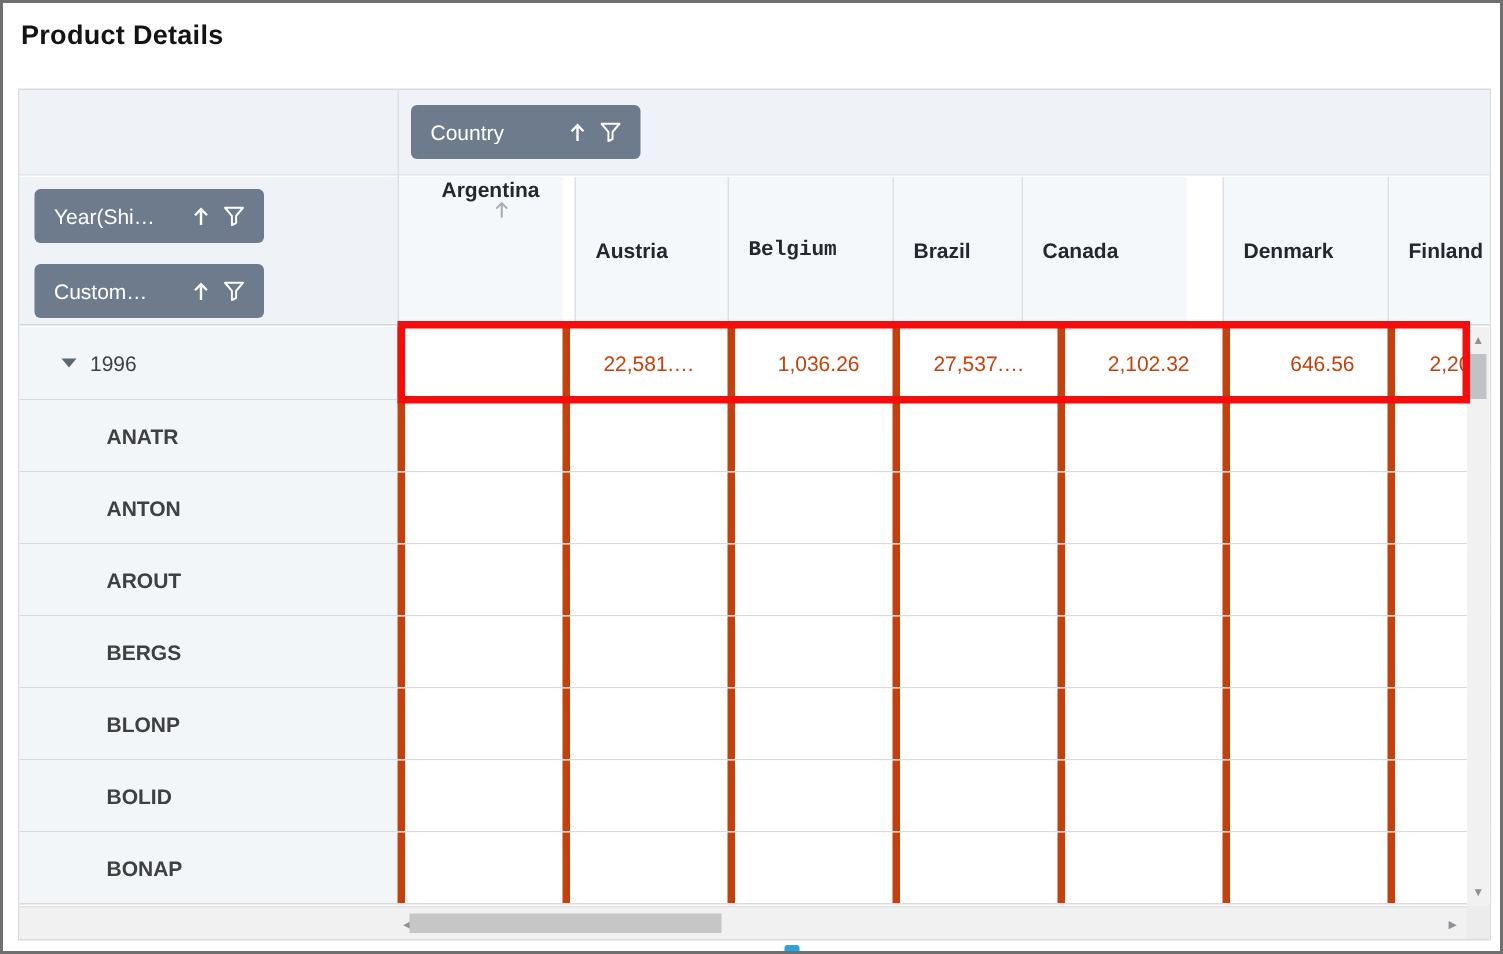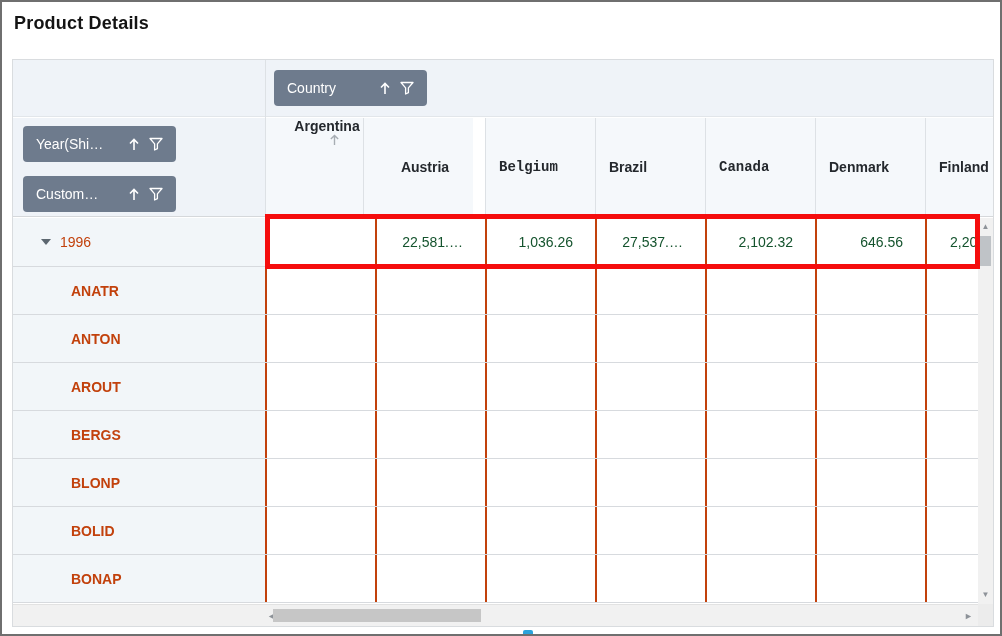--- a/index.html
+++ b/index.html
@@ -47,33 +47,33 @@
     font-size: 14px; font-weight: 600; color: #24282d; cursor: pointer;
   }
   .col-header .sort { margin-left: 15px; display: flex; align-items: center; }
   
   .grid-row {
     position: absolute; left: 0; width: 1022px; display: flex;
     border-bottom: 1px solid #d7dade; background: #fff;
   }
   .row-header {
     flex: 0 0 252px; background: #f2f6f9; display: flex; align-items: center;
-    font-size: 14px; color: #c2410c; cursor: pointer;
+    font-size: 14px; color: #404040; cursor: pointer;
   }
   .row-header.lvl0 { padding-left: 28px; font-weight: 400; }
   .row-header.lvl1 { padding-left: 58px; font-weight: 600; }
   .caret {
     width: 0; height: 0; border-left: 5px solid transparent;
     border-right: 5px solid transparent; border-top: 6px solid #5c6770;
     margin-right: 9px; display: inline-block;
   }
   .cell {
-    flex: 0 0 110px; border-left: 2px solid #c2410c;
+    flex: 0 0 110px; border-left: 5px solid #c2410c;
     display: flex; align-items: center; justify-content: flex-end;
-    padding-right: 22px; font-size: 14px; color: #14532d; background: #fff;
+    padding-right: 22px; font-size: 14px; color: #c2410c; background: #fff;
   }
   .cell.clip-left { justify-content: flex-start; padding-left: 23px; padding-right: 0; }
   
   .red-box {
     position: absolute; left: 252px; top: 154px; width: 715px; height: 55px;
     border: 5px solid #f50d0d; z-index: 10; pointer-events: none;
   }
   
   .vscroll {
     position: absolute; left: 965px; top: 158px; width: 15px; height: 386px;
@@ -152,30 +152,30 @@
 
     <div id="col-headers">
         <div class="col-header" style="left: 252px; flex-direction: column;">
           <span>Argentina</span>
           <span class="sort">
             <svg width="11" height="12" viewBox="0 0 12 13">
               <path d="M6 12 V2 M2 5.5 L6 1.5 L10 5.5" stroke="#a7adb3" stroke-width="1.5" fill="none"></path>
             </svg>
           </span>
         </div>
-        <div class="col-header" style="left: 350px; justify-content: center;">
+        <div class="col-header" style="left: 370px;">
           <span>Austria</span>
         </div>
         <div class="col-header" style="left: 472px; font-family: Liberation Mono, monospace;">
           <span>Belgium</span>
         </div>
         <div class="col-header" style="left: 582px; text-align: right;">
           <span>Brazil</span>
         </div>
-        <div class="col-header" style="left: 692px; font-family: Liberation Mono, monospace;">
+        <div class="col-header" style="left: 668px;">
           <span>Canada</span>
         </div>
         <div class="col-header" style="left: 802px;">
           <span>Denmark</span>
         </div>
         <div class="col-header" style="left: 912px;">
           <span>Finland</span>
         </div>
       </div>
     <div id="grid-rows">

